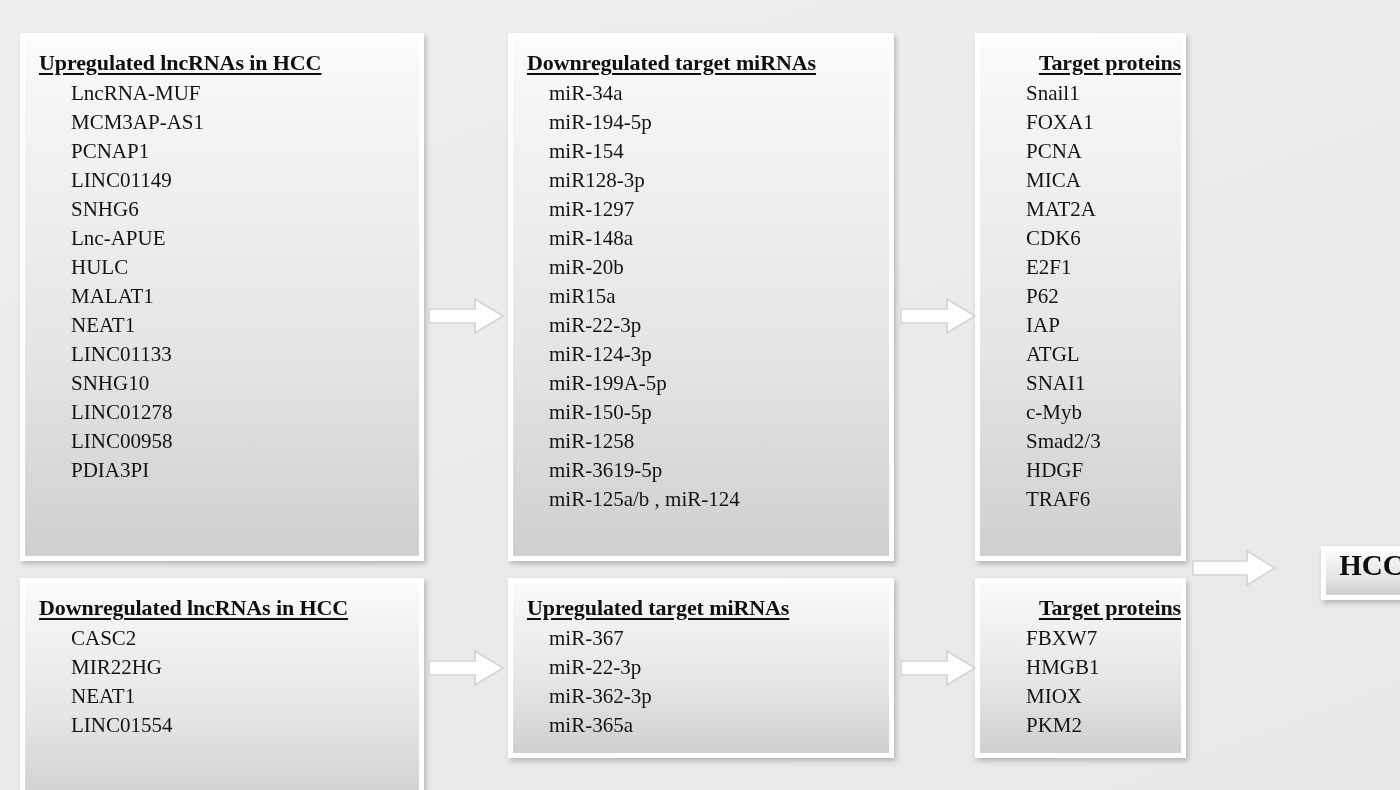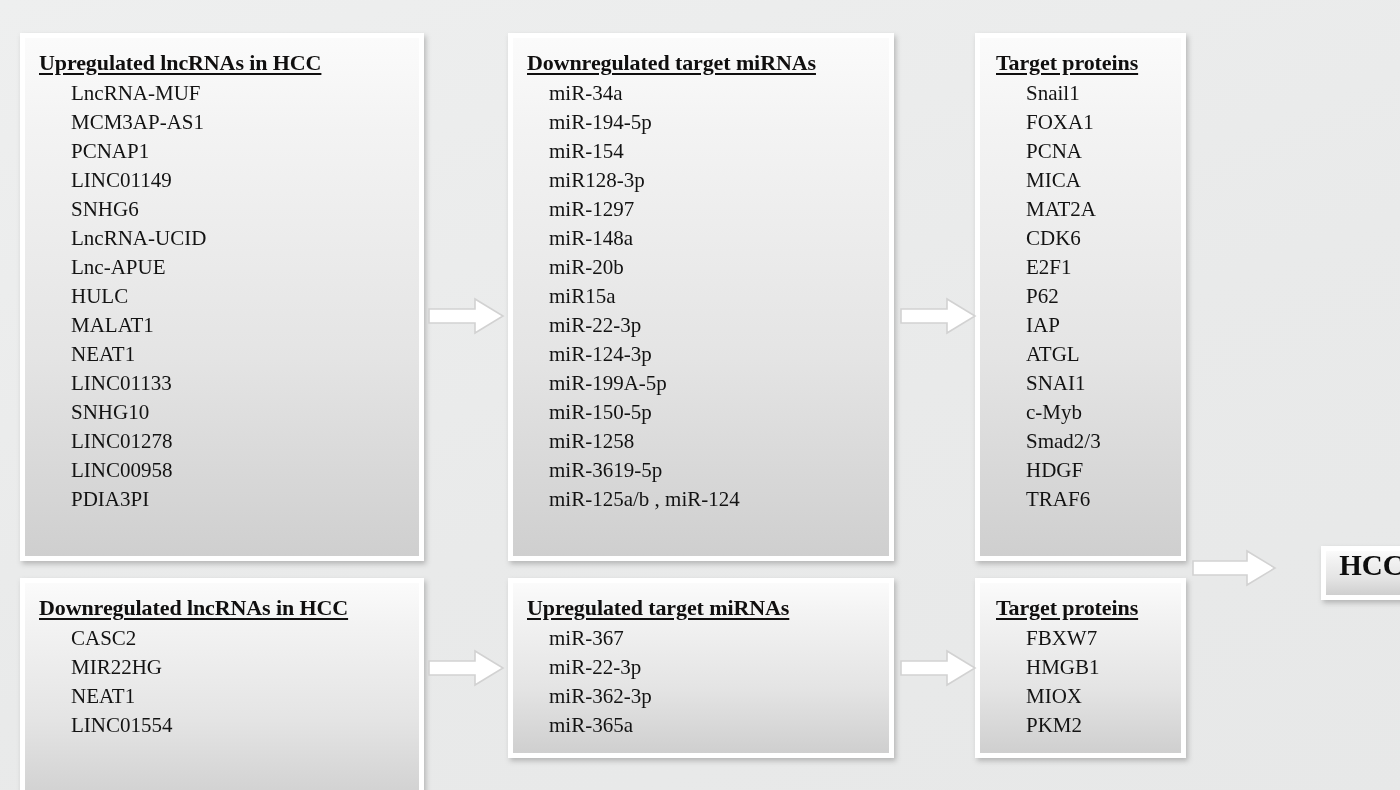--- a/index.html
+++ b/index.html
@@ -53,21 +53,21 @@
     font-size: 21px;
     line-height: 29px;
     color: #131313;
     white-space: nowrap;
     margin-left: 46px;
   }
 
   
   .col2 .box-title { margin-left: 14px; }
   .col2 .item-list li { margin-left: 36px; }
-  .col3 .box-title { margin-left: 16px; }
+  .col3 .box-title { margin-left: 16px; text-align: right; }
   .col3 .item-list li { }
 
   
   #box-up-lncrna   { left: 20px;  top: 33px;  width: 404px; height: 528px; }
   #box-down-mirna  { left: 508px; top: 33px;  width: 386px; height: 528px; }
   #box-proteins-1  { left: 975px; top: 33px;  width: 211px; height: 528px; }
 
   #box-down-lncrna { left: 20px;  top: 578px; width: 404px; height: 232px; }
   #box-up-mirna    { left: 508px; top: 578px; width: 386px; height: 180px; }
   #box-proteins-2  { left: 975px; top: 578px; width: 211px; height: 180px; }
@@ -102,21 +102,20 @@
 
   <div class="box col1" id="box-up-lncrna">
     <div class="box-inner">
       <div class="box-title">Upregulated lncRNAs in HCC</div>
       <ul class="item-list">
         <li>LncRNA-MUF</li>
         <li>MCM3AP-AS1</li>
         <li>PCNAP1</li>
         <li>LINC01149</li>
         <li>SNHG6</li>
-        <li>LncRNA-UCID</li>
         <li>Lnc-APUE</li>
         <li>HULC</li>
         <li>MALAT1</li>
         <li>NEAT1</li>
         <li>LINC01133</li>
         <li>SNHG10</li>
         <li>LINC01278</li>
         <li>LINC00958</li>
         <li>PDIA3PI</li>
       </ul>

